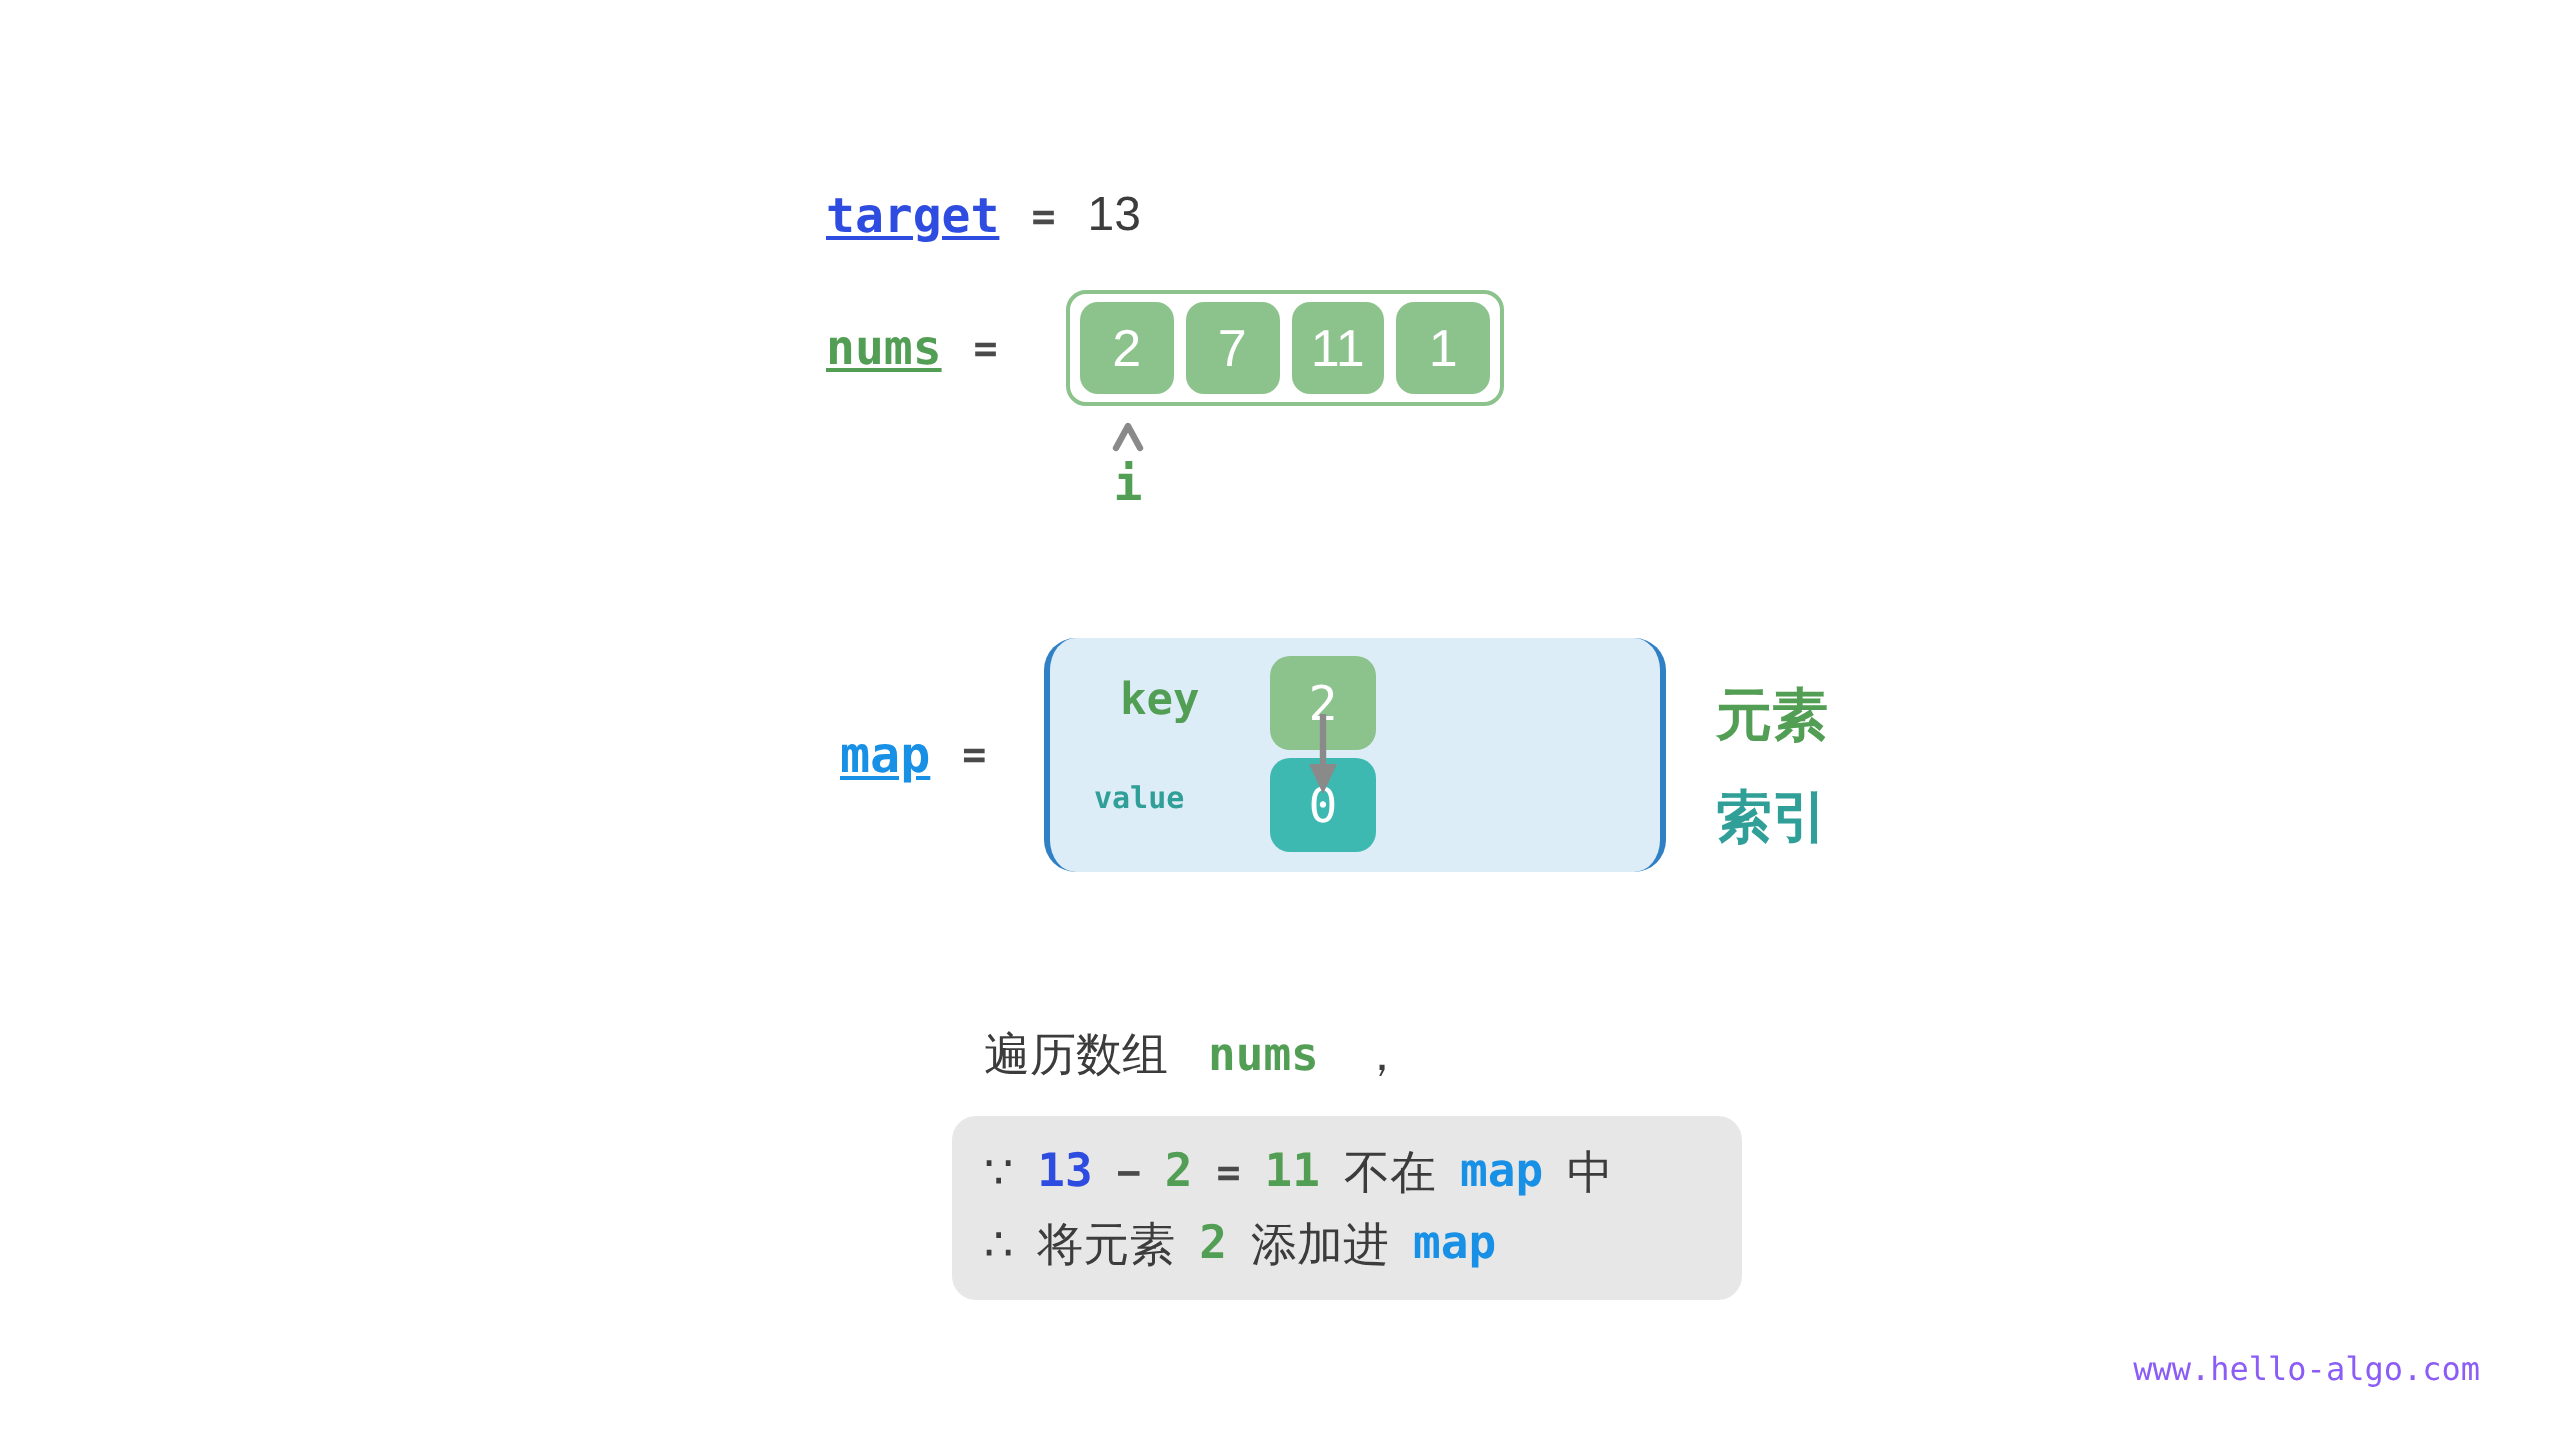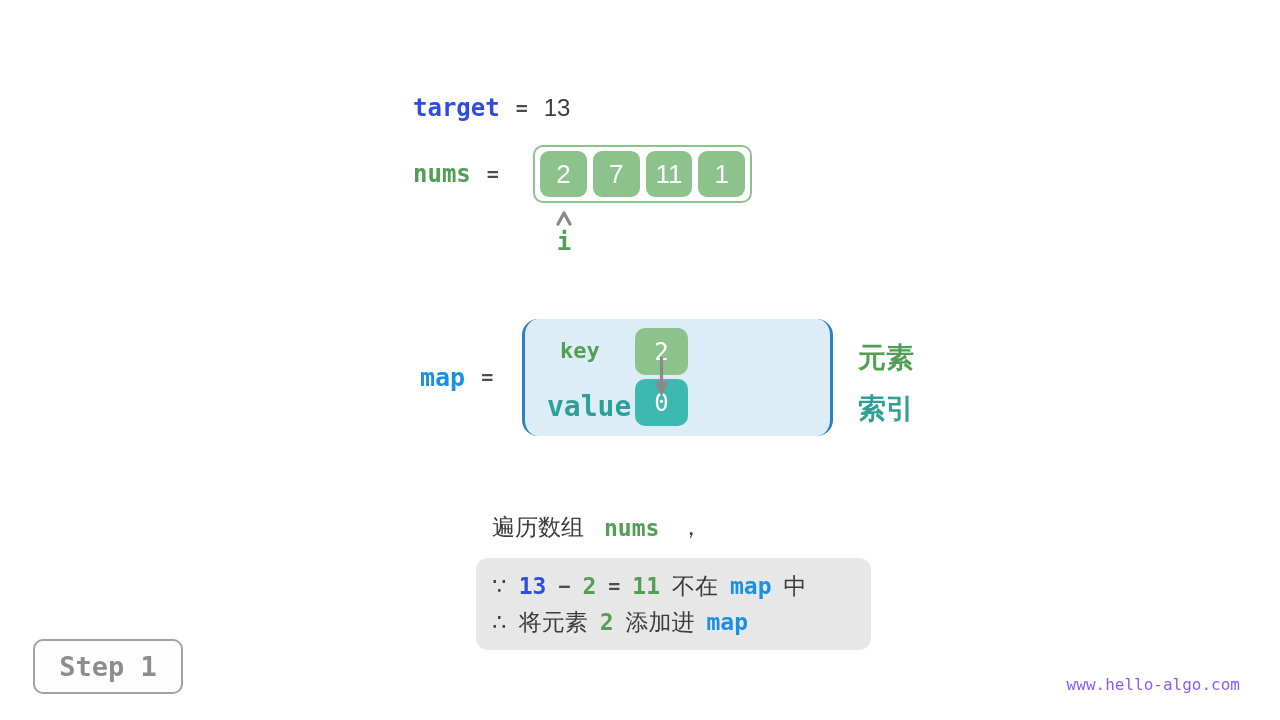--- a/index.html
+++ b/index.html
@@ -17,42 +17,42 @@
   }
   *{margin:0;padding:0;box-sizing:border-box;}
   html,body{width:1280px;height:720px;background:#ffffff;overflow:hidden;}
   .canvas{position:relative;width:1280px;height:720px;background:#ffffff;
           font-family:"Liberation Sans","DejaVu Sans",sans-serif;}
   .mono{font-family:"DejaVu Sans Mono","Liberation Mono",monospace;font-weight:bold;}
   .abs{position:absolute;}
 
   
   .expr{display:flex;align-items:center;}
-  .kw{font-family:"DejaVu Sans Mono","Liberation Mono",monospace;font-weight:bold;font-size:24px;}
+  .kw{font-family:"DejaVu Sans Mono","Liberation Mono",monospace;font-weight:bold;font-size:24px;text-decoration:underline;}
   .kw-royal{color:var(--royal-blue);}
   .kw-green{color:var(--green);}
   .kw-blue{color:var(--bright-blue);font-size:25px;}
   .eq{font-family:"DejaVu Sans Mono","Liberation Mono",monospace;font-weight:bold;
       font-size:20px;color:#4a4a4a;margin:0 16px;}
   .plainval{font-size:24px;color:var(--text-dark);}
 
   
   .array{left:533px;top:145px;width:219px;height:58px;border:2px solid var(--cell-green);
          border-radius:10px;display:flex;gap:6px;padding:4px 5px;background:#fff;}
   .cell{flex:1 1 0;background:var(--cell-green);border-radius:9px;color:#ffffff;
         font-size:26px;display:flex;align-items:center;justify-content:center;}
   .pointer-caret{left:554px;top:210px;}
   .pointer-label{left:554px;top:228px;width:20px;text-align:center;font-size:24px;color:var(--green);}
 
   
   .map-box{left:522px;top:319px;width:311px;height:117px;background:var(--map-fill);
            border-left:3px solid var(--map-border);border-right:3px solid var(--map-border);
            border-radius:16px;}
   .key-label{left:35px;top:19px;font-size:22px;color:var(--green);}
-  .value-label{left:22px;top:71px;font-size:28px;color:var(--teal);}
+  .value-label{left:22px;top:71px;font-size:15px;color:var(--teal);}
   .kv-cell{width:53px;height:47px;border-radius:10px;color:#fff;font-size:24px;
            display:flex;align-items:center;justify-content:center;
            font-family:"DejaVu Sans Mono","Liberation Mono",monospace;}
   .key-cell{left:110px;top:9px;background:var(--cell-green);}
   .value-cell{left:110px;top:60px;background:var(--cell-teal);}
   .kv-arrow{left:126px;top:36px;}
   .side-label{font-size:28px;font-weight:bold;}
   .element-label{left:858px;top:339px;color:var(--green);}
   .index-label{left:858px;top:390px;color:var(--teal);}
 
@@ -146,17 +146,16 @@
       </div>
     <div class="note-line">
         <span class="tok tok-plain">∴</span>
         <span class="tok tok-plain">将元素</span>
         <span class="tok tok-code-green">2</span>
         <span class="tok tok-plain">添加进</span>
         <span class="tok tok-code-blue">map</span>
       </div>
   </div>
 
-  <div class="abs mono step-button">Step 1</div>
 
   <div class="abs watermark">www.hello-algo.com</div>
 
 </div>
 
 </body></html>

